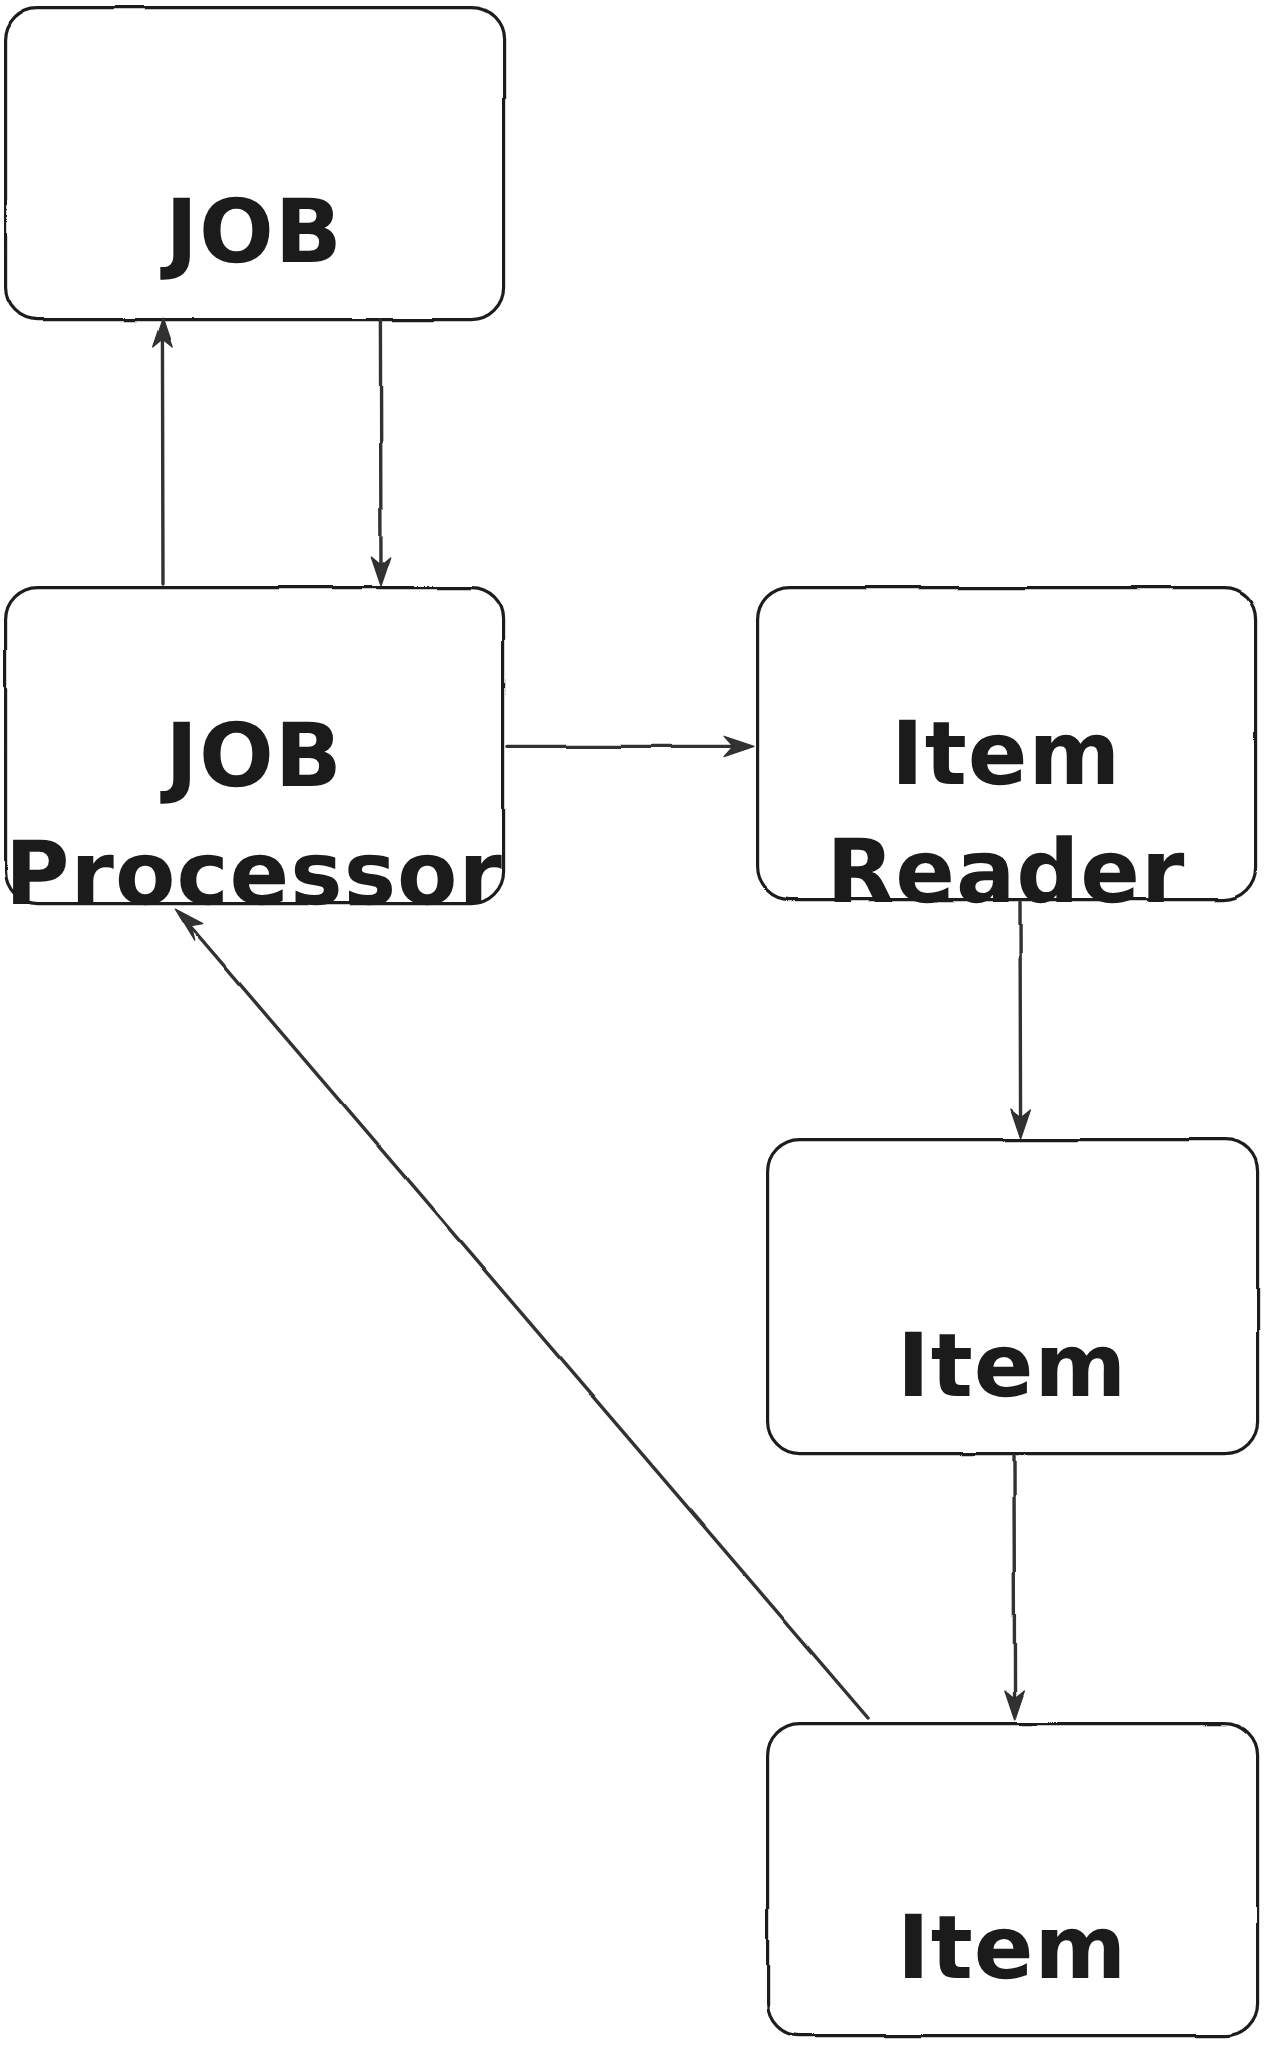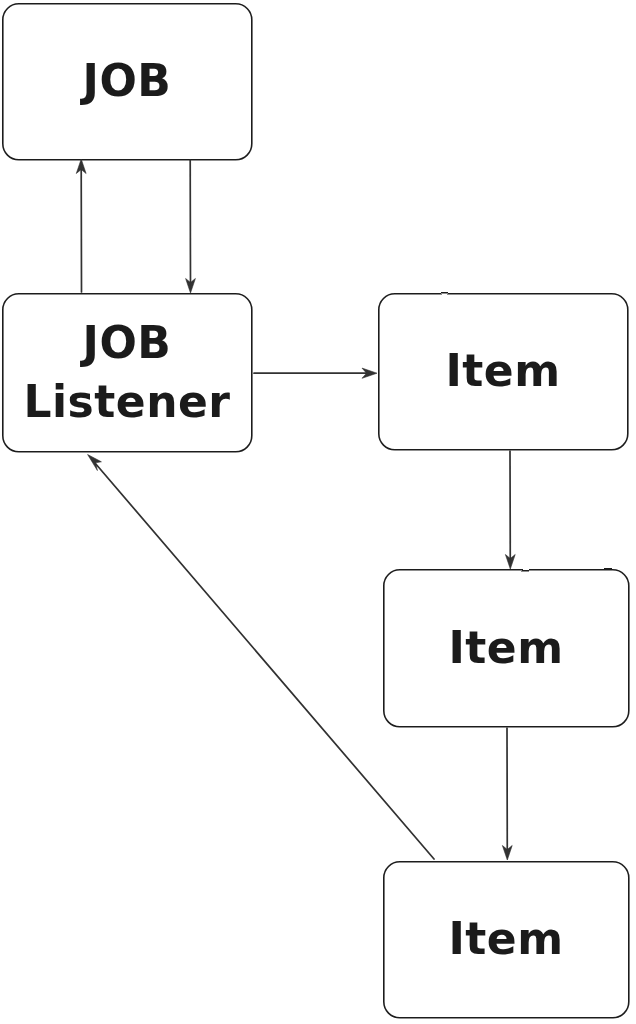--- a/index.html
+++ b/index.html
@@ -51,20 +51,21 @@
     flex-direction: column;
     align-items: center;
     justify-content: center;
     text-align: center;
     color: #1b1b1b;
     font-family: "DejaVu Sans", sans-serif;
     font-weight: 700;
     letter-spacing: 0.5px;
     pointer-events: none;
     white-space: nowrap;
+    margin-top: 36px;
   }
   .node-label .line {
     display: block;
     line-height: 1.32;
   }
 </style>
 </head>
 <body>
 
 <div id="diagram-root">
@@ -121,25 +122,26 @@
       </g>
     </g>
   </svg>
 
   <div class="node-label" style="left:2px; top:3px; width:250px; height:157px; font-size:44px;">
     <span class="line">JOB</span>
   </div>
 
   <div class="node-label" style="left:2px; top:293px; width:250px; height:159px; font-size:44px;">
     <span class="line">JOB</span>
-    <span class="line">Listener</span>
+    <span class="line">Processor</span>
   </div>
 
   <div class="node-label" style="left:378px; top:293px; width:250px; height:157px; font-size:44px;">
     <span class="line">Item</span>
+    <span class="line">Reader</span>
   </div>
 
   <div class="node-label" style="left:383px; top:569px; width:246px; height:158px; font-size:44px;">
     <span class="line">Item</span>
   </div>
 
   <div class="node-label" style="left:383px; top:861px; width:246px; height:157px; font-size:44px;">
     <span class="line">Item</span>
   </div>
 

